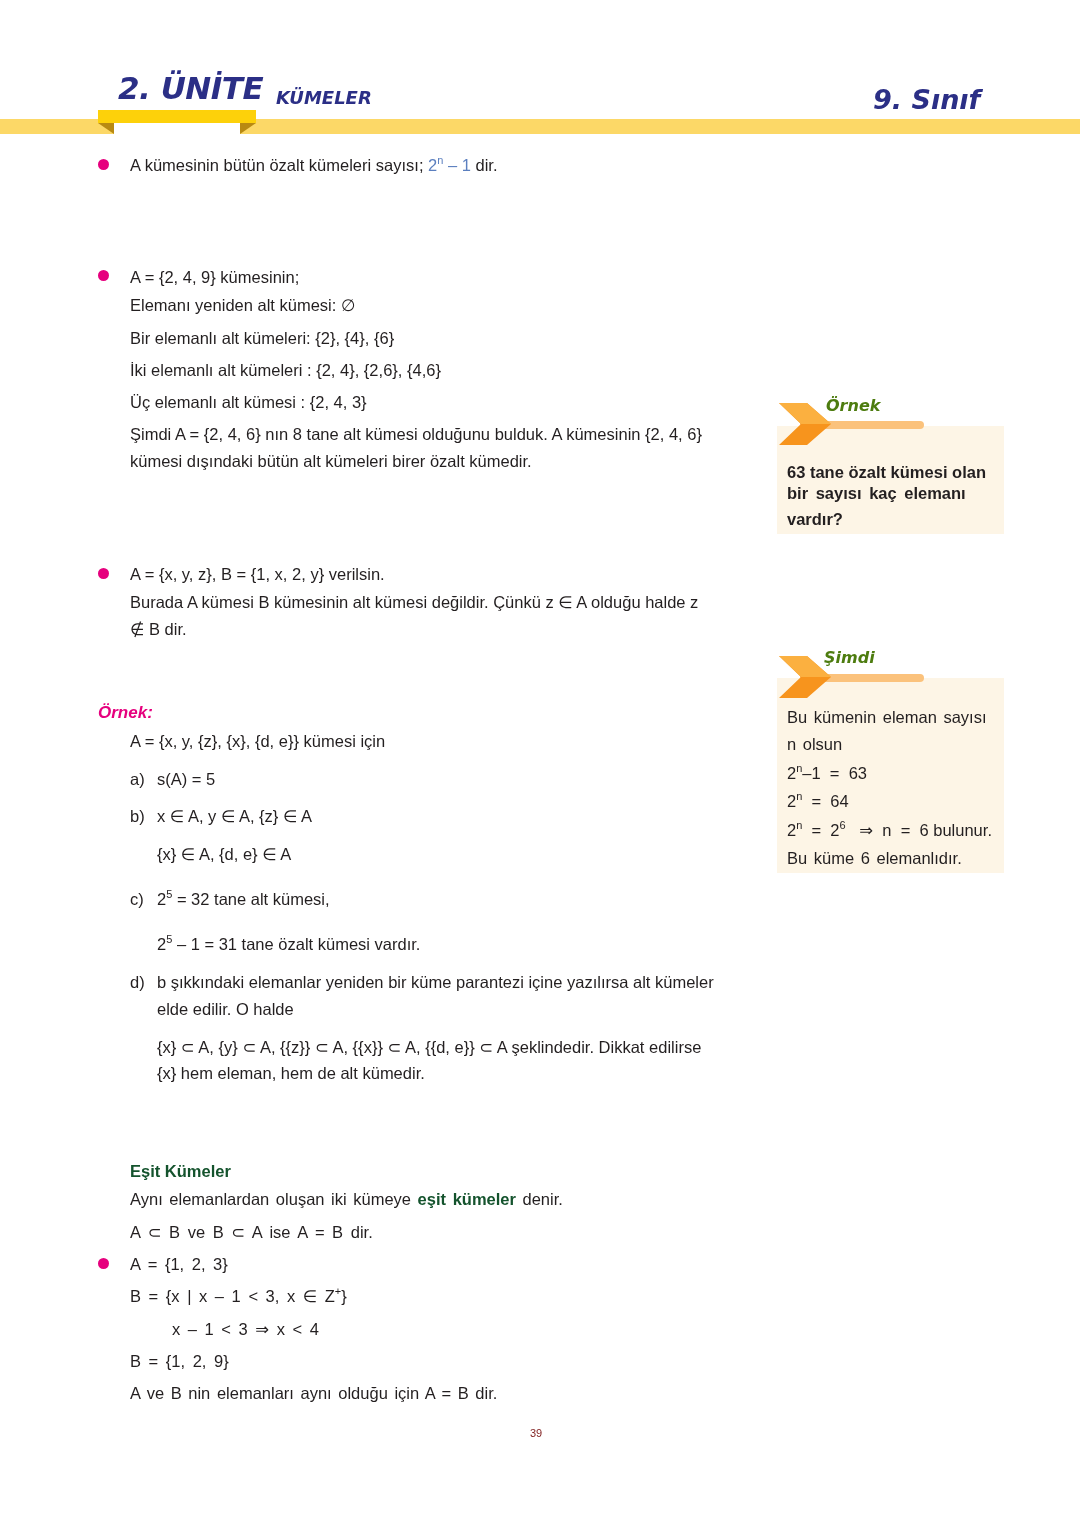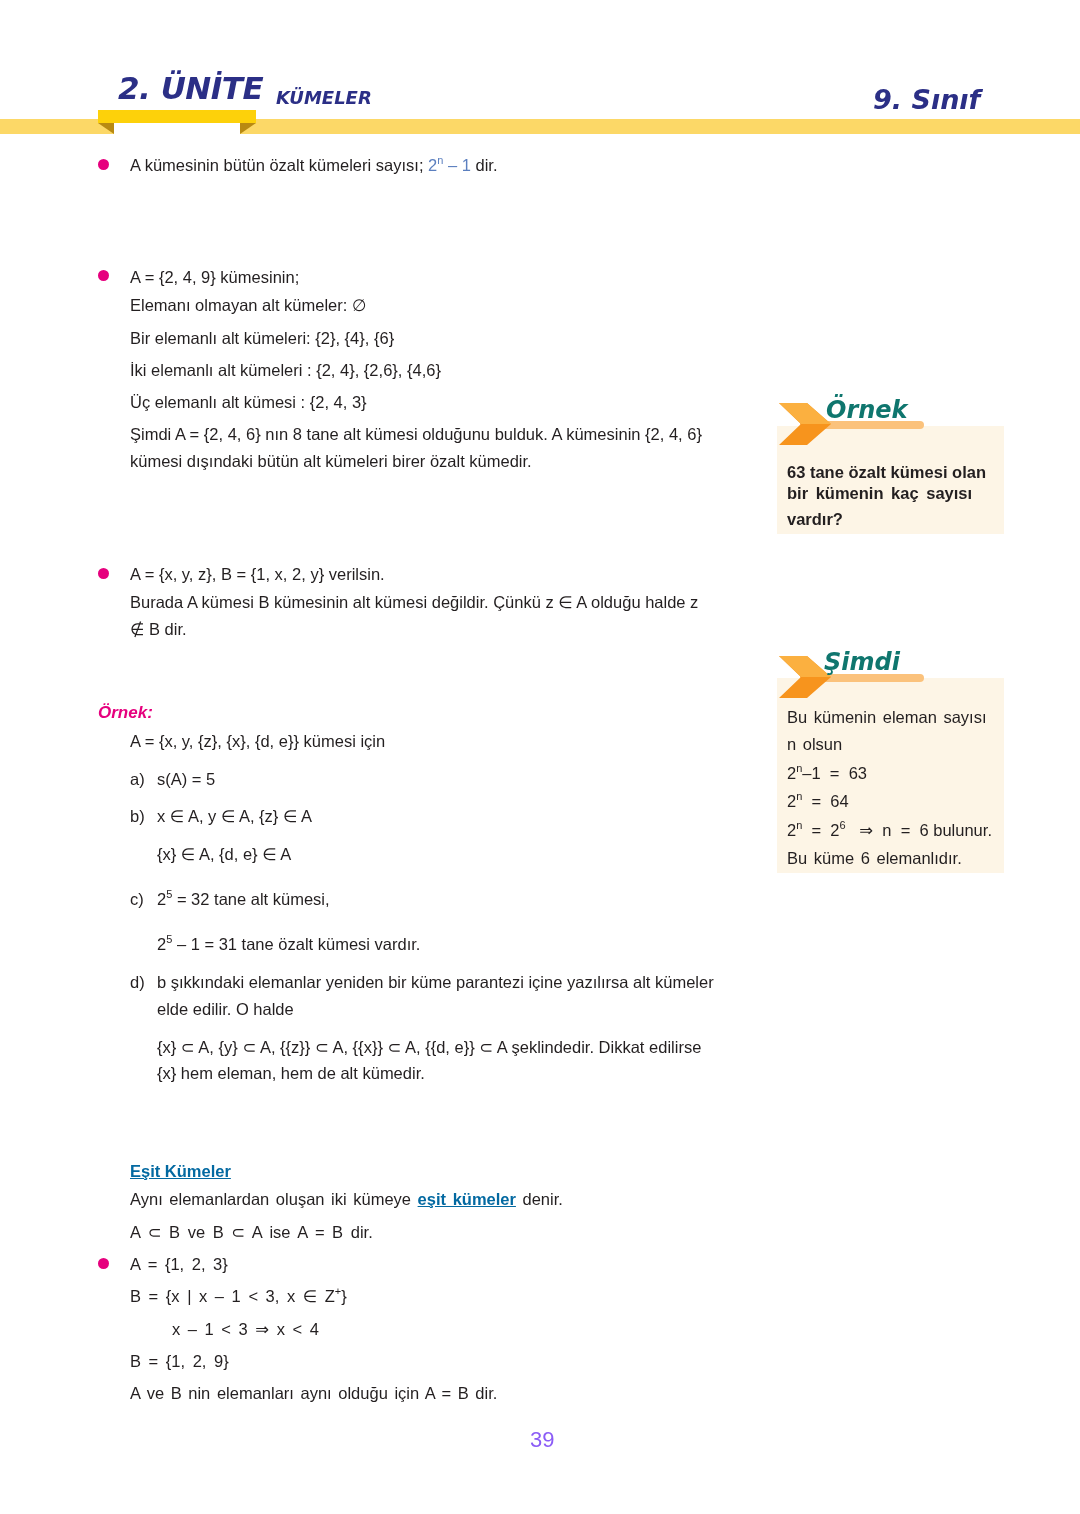--- a/index.html
+++ b/index.html
@@ -17,29 +17,29 @@
   .unit-title { left: 118px; top: 70px; font-family: "DejaVu Sans", sans-serif; font-style: italic;
                 font-weight: bold; font-size: 31px; color: #2b2f86; letter-spacing: -0.5px; }
   .unit-sub { left: 276px; top: 87px; font-family: "DejaVu Sans", sans-serif; font-style: italic;
               font-weight: bold; font-size: 18px; color: #2b2f86; }
   .grade { left: 873px; top: 84px; font-family: "DejaVu Sans", sans-serif; font-style: italic;
            font-weight: bold; font-size: 27px; color: #2b2f86; }
   
   .line { position: absolute; left: 130px; white-space: nowrap; line-height: 20px; }
   .bullet { position: absolute; left: 98px; width: 11px; height: 11px; border-radius: 50%; background: #e6007e; }
   .blue { color: #5b7fbf; margin-top: 20px; }
-  .blue-bold { color: #0369a1; font-weight: bold; text-decoration: underline; }
+  .blue-bold { color: #14532d; font-weight: bold; }
   sup { font-size: 11px; vertical-align: 7px; line-height: 0; }
   .pink-label { left: 98px; top: 703px; font-weight: bold; font-style: italic; color: #e6007e; font-size: 17px; }
-  .page-num { left: 530px; top: 1427px; color: #8b5cf6; font-size: 22px; }
+  .page-num { left: 530px; top: 1427px; color: #7f1d1d; font-size: 11px; }
   
   .side-box { position: absolute; background: #fdf5e6; }
   .side-text { position: absolute; left: 787px; font-size: 16.5px; white-space: nowrap; line-height: 20px; }
   .side-title { position: absolute; font-family: "DejaVu Sans", sans-serif; font-style: italic; font-weight: bold;
-                font-size: 24px; color: #0f766e; }
+                font-size: 16px; color: #4d7c0f; }
   .arrow-line { position: absolute; height: 8px; background: #fbc27c; border-radius: 0 4px 4px 0; }
 </style>
 </head>
 <body>
 
 <div class="abs hdr-bar"></div>
 <div class="abs hdr-tab"></div>
 <div class="abs hdr-gap"></div>
 <div class="abs hdr-fold-l"></div>
 <div class="abs hdr-fold-r"></div>
@@ -47,21 +47,21 @@
 <div class="abs unit-sub">KÜMELER</div>
 <div class="abs grade">9. Sınıf</div>
 
 <div class="bullet" style="top:159px"></div>
 <div class="line" style="top:155px">
   <span>A kümesinin bütün özalt kümeleri sayısı; </span><span class="blue"><span>2</span><sup>n</sup><span> – 1</span></span><span> dir.</span>
 </div>
 
 <div class="bullet" style="top:270px"></div>
 <div class="line" style="top:267px">A = {2, 4, 9} kümesinin;</div>
-<div class="line" style="top:295px">Elemanı olmayan alt kümeler: ∅</div>
+<div class="line" style="top:295px">Elemanı yeniden alt kümesi: ∅</div>
 <div class="line" style="top:328px">Bir elemanlı alt kümeleri: {2}, {4}, {6}</div>
 <div class="line" style="top:360px">İki elemanlı alt kümeleri : {2, 4}, {2,6}, {4,6}</div>
 <div class="line" style="top:392px">Üç elemanlı alt kümesi : {2, 4, 3}</div>
 <div class="line" style="top:424px">Şimdi A = {2, 4, 6} nın 8 tane alt kümesi olduğunu bulduk. A kümesinin {2, 4, 6}</div>
 <div class="line" style="top:451px">kümesi dışındaki bütün alt kümeleri birer özalt kümedir.</div>
 
 <div class="bullet" style="top:568px"></div>
 <div class="line" style="top:564px">A = {x, y, z}, B = {1, x, 2, y} verilsin.</div>
 <div class="line" style="top:592px">Burada A kümesi B kümesinin alt kümesi değildir. Çünkü z ∈ A olduğu halde z</div>
 <div class="line" style="top:619px">∉ B dir.</div>
@@ -97,21 +97,21 @@
 <div class="line" style="top:1383px;word-spacing:2px">A ve B nin elemanları aynı olduğu için A = B dir.</div>
 
 <div class="side-box" style="left:777px;top:426px;width:227px;height:108px"></div>
 <div class="arrow-line" style="left:800px;top:421px;width:124px"></div>
 <svg class="abs" style="left:777px;top:401px" width="56" height="46">
   <polygon points="2,2 30,2 54,23 30,44 2,44 24,23" fill="#f7941d"></polygon>
   <polygon points="2,2 30,2 54,23 24,23" fill="#fbb040"></polygon>
 </svg>
 <div class="side-title" style="left:826px;top:396px">Örnek</div>
 <div class="side-text" style="top:462px;font-weight:bold">63 tane özalt kümesi olan</div>
-<div class="side-text" style="top:483px;font-weight:bold;word-spacing:3px">bir kümenin kaç sayısı</div>
+<div class="side-text" style="top:483px;font-weight:bold;word-spacing:3px">bir sayısı kaç elemanı</div>
 <div class="side-text" style="top:509px;font-weight:bold">vardır?</div>
 
 <div class="side-box" style="left:777px;top:678px;width:227px;height:195px"></div>
 <div class="arrow-line" style="left:800px;top:674px;width:124px"></div>
 <svg class="abs" style="left:777px;top:654px" width="56" height="46">
   <polygon points="2,2 30,2 54,23 30,44 2,44 24,23" fill="#f7941d"></polygon>
   <polygon points="2,2 30,2 54,23 24,23" fill="#fbb040"></polygon>
 </svg>
 <div class="side-title" style="left:824px;top:648px">Şimdi</div>
 <div class="side-text" style="top:707px;word-spacing:2px">Bu kümenin eleman sayısı</div>

